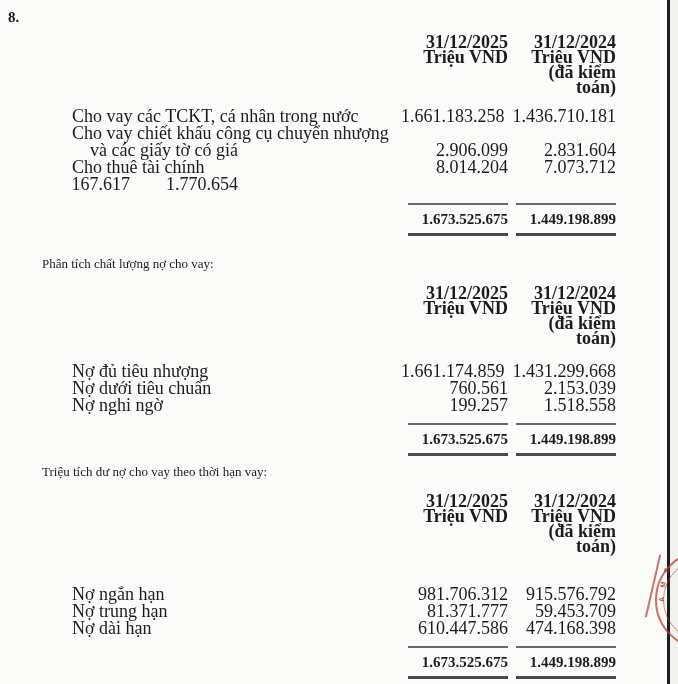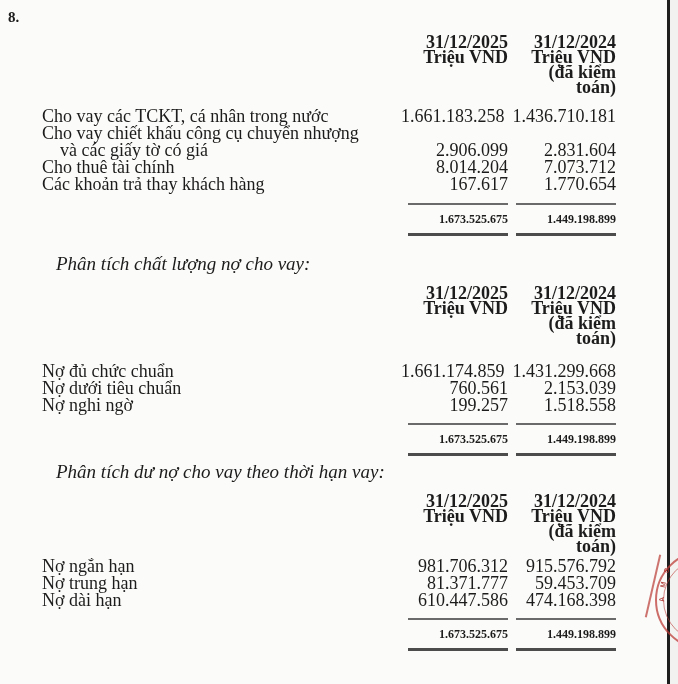--- a/index.html
+++ b/index.html
@@ -20,34 +20,34 @@
   .lbl{flex:1 1 auto;padding-left:42px;}
   .lbl .wrap2{padding-left:18px;}
   .c1{flex:0 0 100px;text-align:right;}
   .cgap{flex:0 0 8px;}
   .c2{flex:0 0 100px;text-align:right;}
   .sp{flex:0 0 62px;}
   
   .hdr{margin-top:9px;font-weight:bold;font-size:13.5px;line-height:15px;}
   .hdr .row{align-items:flex-start;line-height:15px;}
   
-  .rows{margin-top:13px;}
+  .rows{margin-top:13px;padding-left:30px;}
   .rows2{margin-top:17px;}
-  .rows3{margin-top:4px;}
-  
-  .total-row{display:flex;align-items:flex-end;font-size:12px;line-height:17px;font-weight:bold;margin-top:10px;}
+  .rows3{margin-top:32px;}
+  
+  .total-row{display:flex;align-items:flex-end;font-size:15px;line-height:17px;font-weight:bold;margin-top:10px;}
   .total-row .tcell{
     padding:6px 0 5px 0;
     border-top:2px solid #6a6a6a;
     border-bottom:3px solid #4c4c4c;
     text-align:right;
   }
   .total-row .tc1{flex:0 0 100px;}
   .total-row .tc2{flex:0 0 100px;}
-  .intro{padding-left:56px;font-size:19px;line-height:17px;font-style:italic;}
+  .intro{padding-left:42px;font-size:13px;line-height:17px;}
   .intro1{margin-top:19px;}
   .intro2{margin-top:7px;}
   .hdr2{margin-top:14px;}
   .t2{margin-top:9px;}
   
   .edge-line{position:absolute;left:667px;top:0;width:3px;height:684px;background:#1e1e1e;z-index:2;}
   .edge-outer{position:absolute;left:670px;top:0;width:8px;height:684px;background:#f2f2f0;z-index:1;}
   
   .seal{position:absolute;left:655px;top:550px;width:96px;height:96px;border-radius:50%;
         border:2px solid rgba(188,62,56,0.75);z-index:3;}
@@ -114,21 +114,20 @@
         <div class="sp"></div>
       </div>
       <div class="row">
         <div class="lbl">Cho thuê tài chính</div>
         <div class="c1">8.014.204</div>
         <div class="cgap"></div>
         <div class="c2">7.073.712</div>
         <div class="sp"></div>
       </div>
       <div class="row">
-        <div class="lbl">Các khoản trả thay khách hàng</div>
         <div class="c1">167.617</div>
         <div class="cgap"></div>
         <div class="c2">1.770.654</div>
         <div class="sp"></div>
       </div>
     </div>
 
     <div class="total-row">
       <div class="lbl"></div>
       <div class="tcell tc1">1.673.525.675</div>
@@ -158,21 +157,21 @@
         <div class="lbl"></div>
         <div class="c1"></div>
         <div class="cgap"></div>
         <div class="c2">(đã kiểm toán)</div>
         <div class="sp"></div>
       </div>
     </div>
 
     <div class="rows rows2">
       <div class="row">
-        <div class="lbl">Nợ đủ chức chuẩn</div>
+        <div class="lbl">Nợ đủ tiêu nhượng</div>
         <div class="c1">1.661.174.859</div>
         <div class="cgap"></div>
         <div class="c2">1.431.299.668</div>
         <div class="sp"></div>
       </div>
       <div class="row">
         <div class="lbl">Nợ dưới tiêu chuẩn</div>
         <div class="c1">760.561</div>
         <div class="cgap"></div>
         <div class="c2">2.153.039</div>
@@ -188,21 +187,21 @@
     </div>
 
     <div class="total-row t2">
       <div class="lbl"></div>
       <div class="tcell tc1">1.673.525.675</div>
       <div class="cgap"></div>
       <div class="tcell tc2">1.449.198.899</div>
       <div class="sp"></div>
     </div>
 
-    <div class="intro intro2">Phân tích dư nợ cho vay theo thời hạn vay:</div>
+    <div class="intro intro2">Triệu tích dư nợ cho vay theo thời hạn vay:</div>
 
     <div class="hdr hdr2">
       <div class="row">
         <div class="lbl"></div>
         <div class="c1">31/12/2025</div>
         <div class="cgap"></div>
         <div class="c2">31/12/2024</div>
         <div class="sp"></div>
       </div>
       <div class="row">

